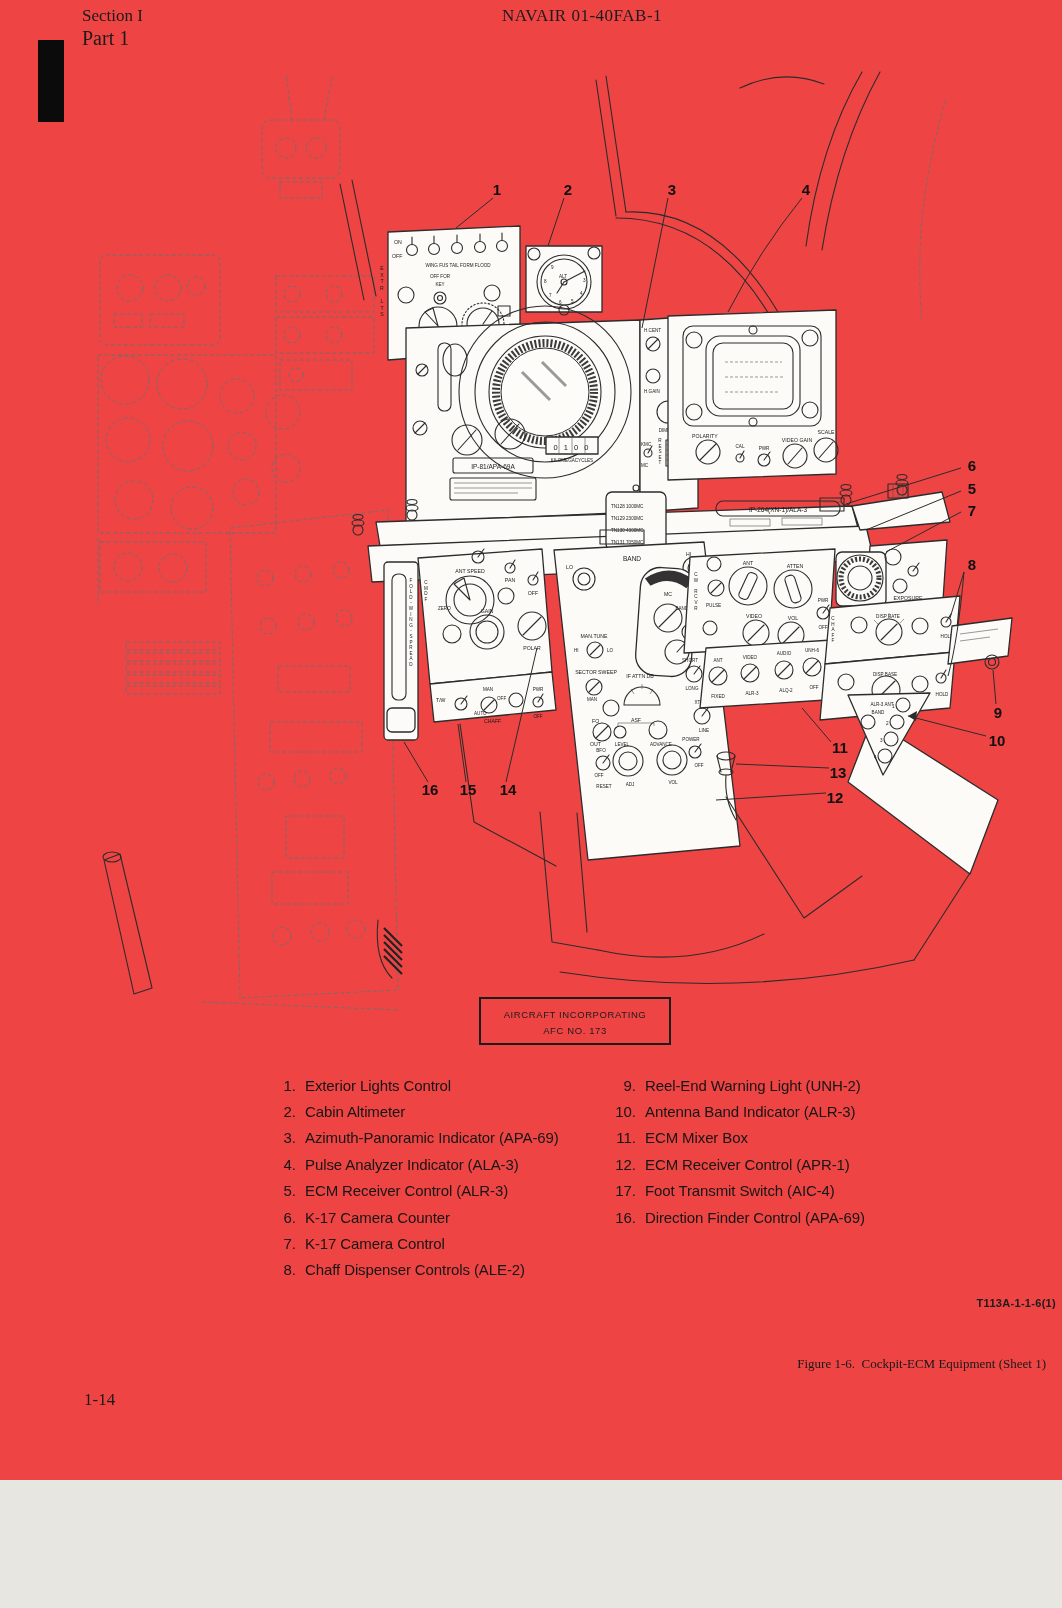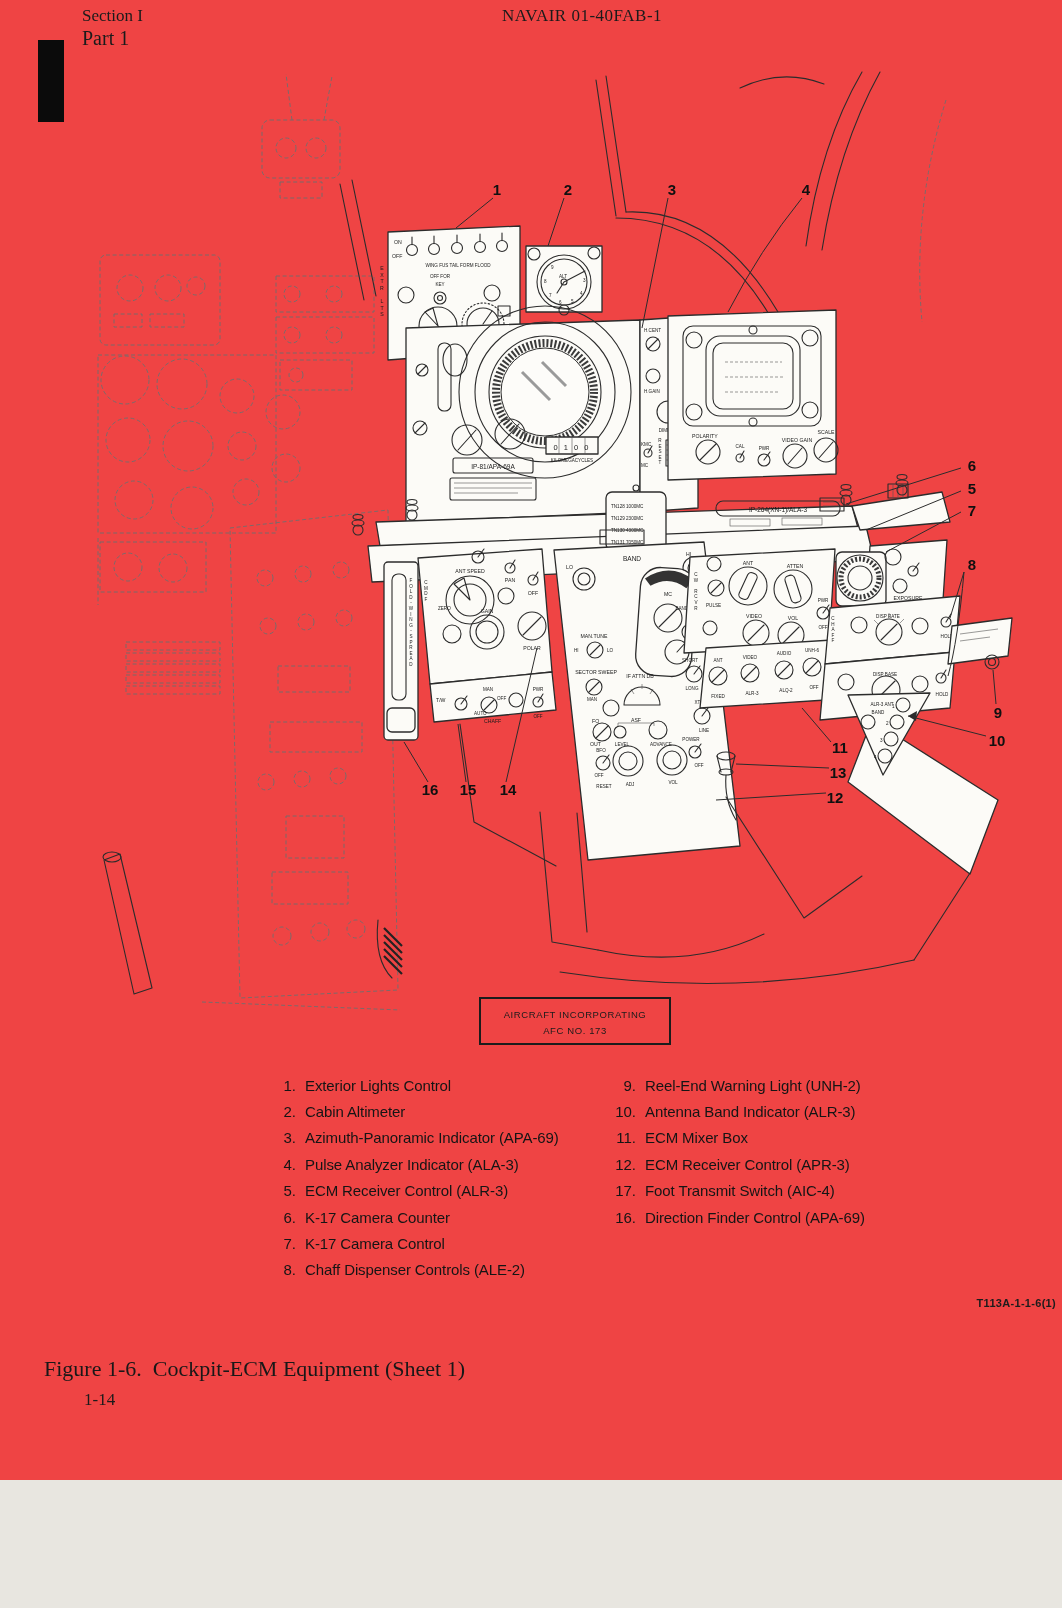--- a/index.html
+++ b/index.html
@@ -29,22 +29,22 @@
   .lcol{position:absolute;top:0;}
   .lcol-left{left:268px;width:330px;}
   .lcol-right{left:602px;width:420px;}
   .lrow{display:flex;height:26.4px;align-items:center;}
   .lnum{display:inline-block;text-align:right;flex:0 0 auto;}
   .lcol-left .lnum{width:28px;margin-right:9px;}
   .lcol-right .lnum{width:34px;margin-right:9px;}
   .ltext{white-space:nowrap;letter-spacing:-.1px;}
   .ref{position:absolute;top:1297px;right:6px;font-family:"Liberation Sans",sans-serif;
        font-size:11px;font-weight:bold;letter-spacing:.3px;color:#1c1c1c;}
-  .caption{position:absolute;top:1356px;left:44px;width:1002px;text-align:left;
-           font-size:22px;white-space:pre;color:#181818;}
+  .caption{position:absolute;top:1356px;left:44px;width:1002px;text-align:right;
+           font-size:13px;white-space:pre;color:#181818;}
   .pageno{position:absolute;left:84px;top:1390px;font-size:17px;text-align:right;}
   .scan-line{position:absolute;left:0;top:1581px;width:1062px;height:2px;background:#171717;}
   .scan-wedge{position:absolute;left:0;top:1578px;width:62px;height:7px;background:#000;}
 </style>
 </head>
 <body>
 
 <div class="page">
 
   <div class="hdr-section">Section I</div>
@@ -639,21 +639,21 @@
       <div class="lrow">
           <span class="lnum">10.</span>
           <span class="ltext">Antenna Band Indicator (ALR-3)</span>
         </div>
       <div class="lrow">
           <span class="lnum">11.</span>
           <span class="ltext">ECM Mixer Box</span>
         </div>
       <div class="lrow">
           <span class="lnum">12.</span>
-          <span class="ltext">ECM Receiver Control (APR-3)</span>
+          <span class="ltext">ECM Receiver Control (APR-1)</span>
         </div>
       <div class="lrow">
           <span class="lnum">17.</span>
           <span class="ltext">Foot Transmit Switch (AIC-4)</span>
         </div>
       <div class="lrow">
           <span class="lnum">16.</span>
           <span class="ltext">Direction Finder Control (APA-69)</span>
         </div>
     </div>

